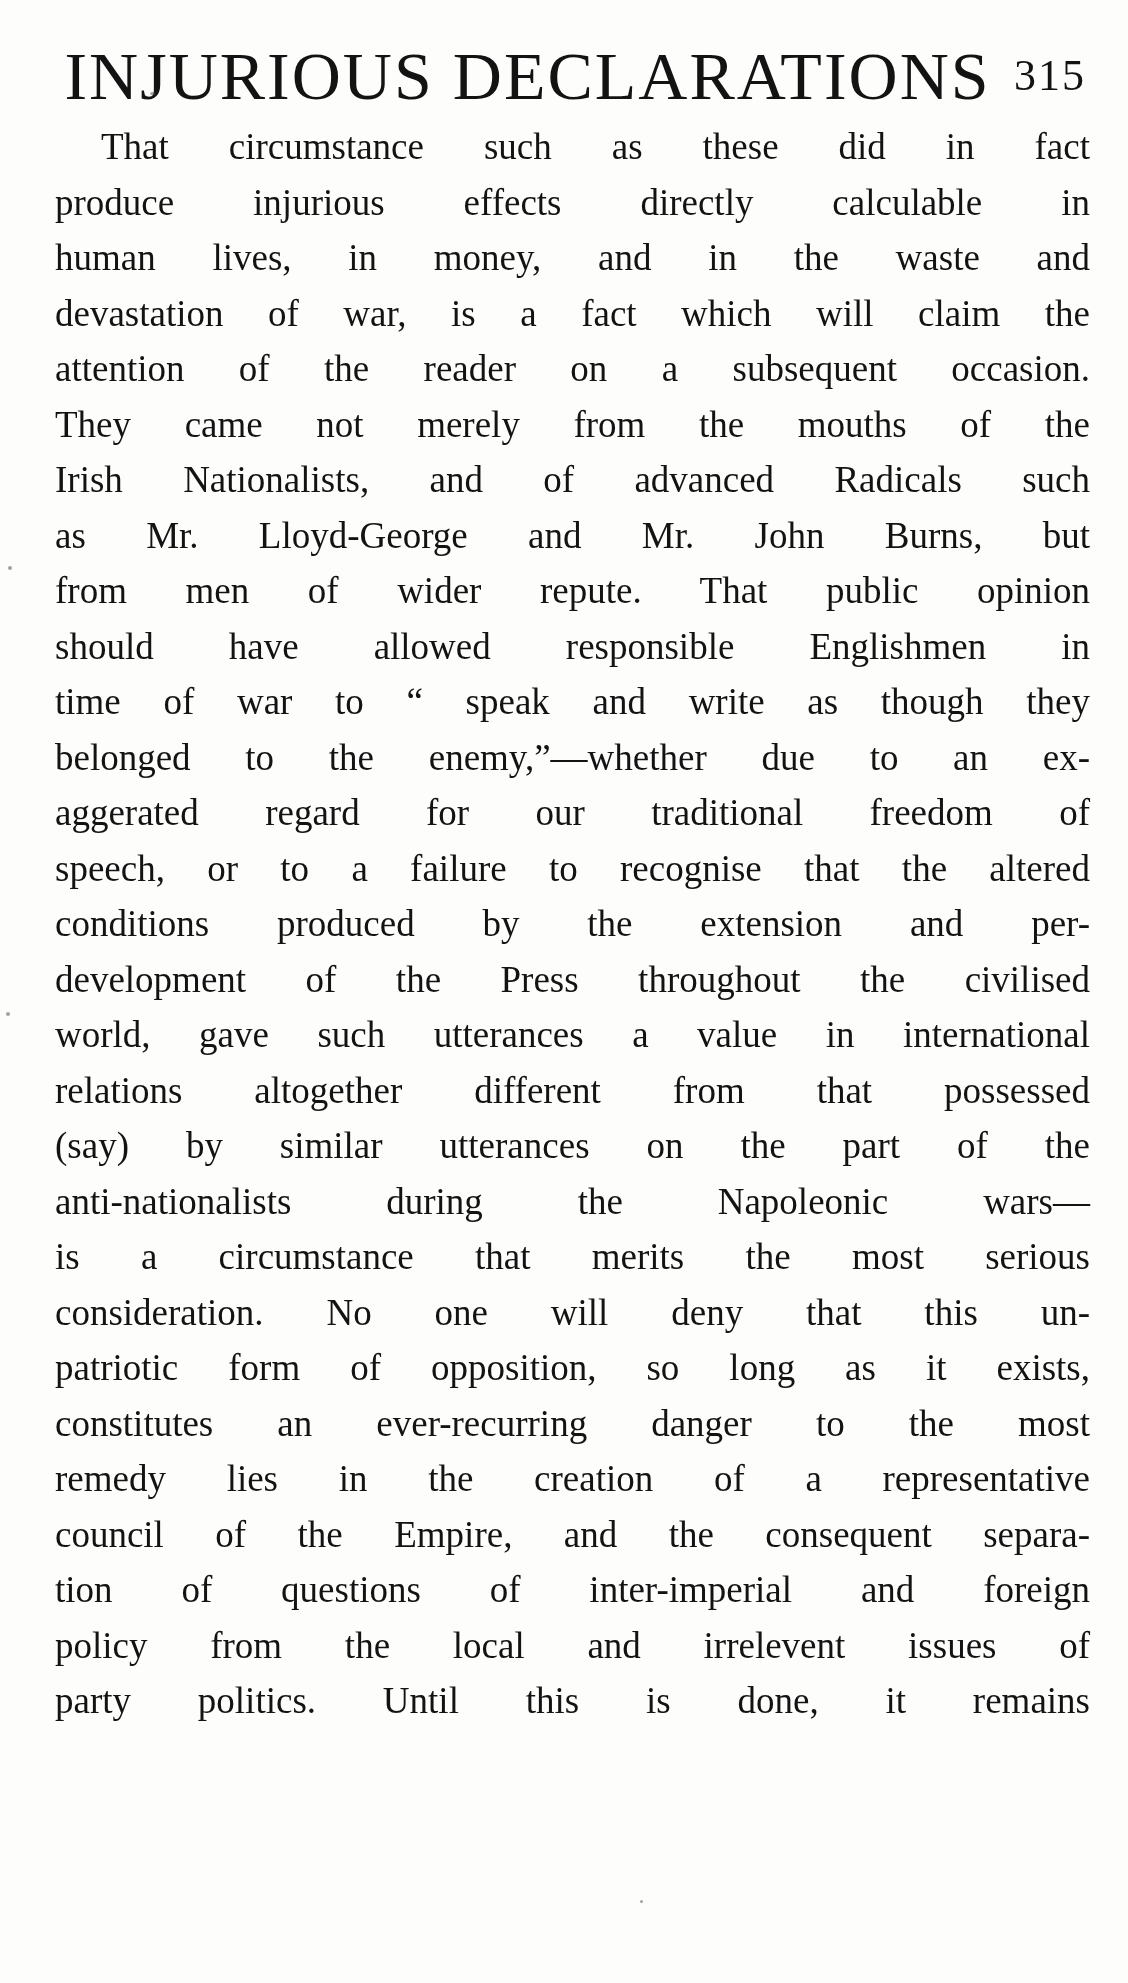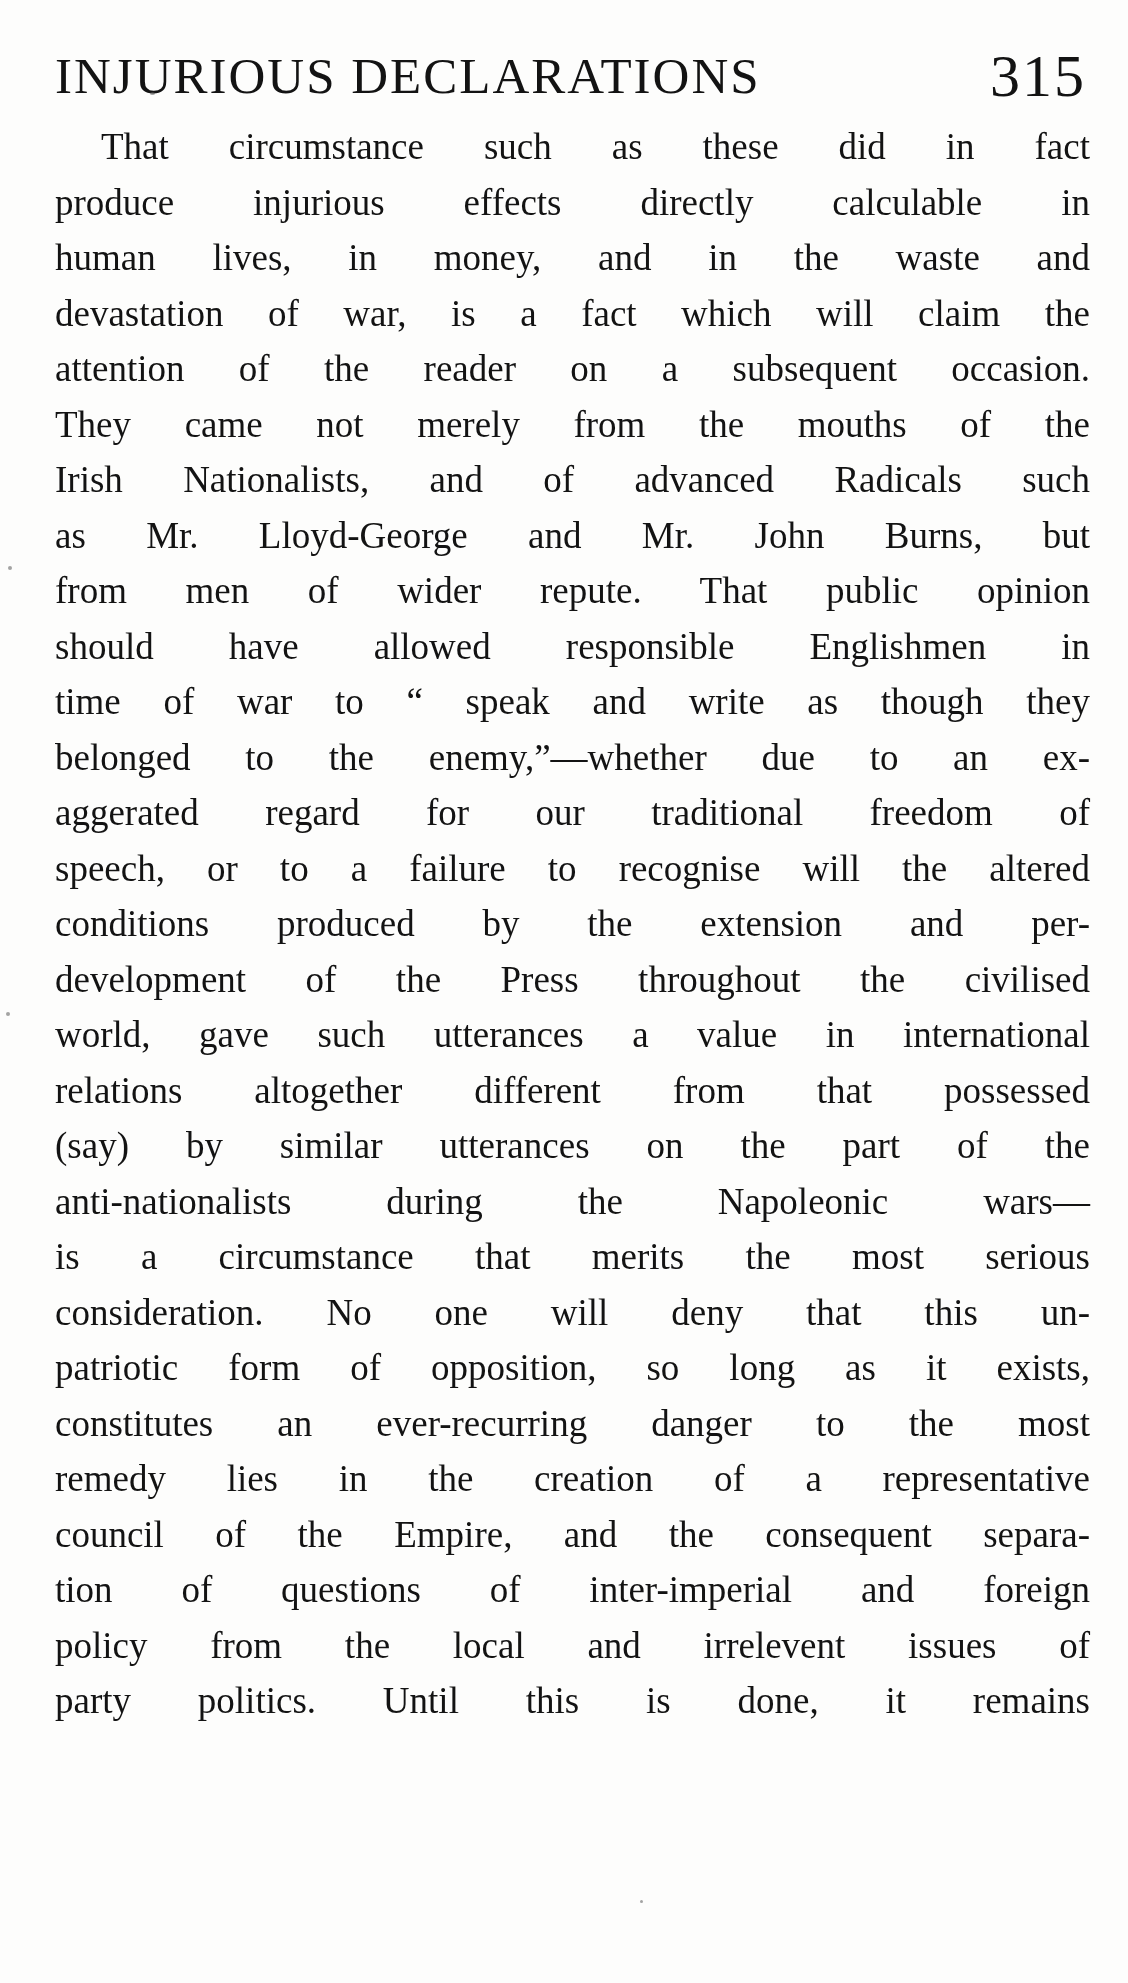--- a/index.html
+++ b/index.html
@@ -15,30 +15,31 @@
   .running-head {
     position: absolute;
     top: 48px;
     left: 55px;
     width: 1035px;
     height: 56px;
   }
   .running-title {
     position: absolute;
     left: 0; right: 90px;
-    font-size: 51px;
+    text-align: center;
+    font-size: 68px;
     line-height: 56px;
     letter-spacing: 2px;
     white-space: nowrap;
   }
   .page-number {
     position: absolute;
     right: 4px;
     top: 0;
-    font-size: 60px;
+    font-size: 44px;
     line-height: 56px;
     letter-spacing: 2px;
   }
   .text-block {
     position: absolute;
     top: 119px;
     left: 55px;
     width: 1035px;
   }
   .line {
@@ -80,21 +81,21 @@
       <div class="line">devastation of war, is a fact which will claim the</div>
       <div class="line">attention of the reader on a subsequent occasion.</div>
       <div class="line">They came not merely from the mouths of the</div>
       <div class="line">Irish Nationalists, and of advanced Radicals such</div>
       <div class="line">as Mr. Lloyd-George and Mr. John Burns, but</div>
       <div class="line">from men of wider repute. That public opinion</div>
       <div class="line">should have allowed responsible Englishmen in</div>
       <div class="line">time of war to “ speak and write as though they</div>
       <div class="line">belonged to the enemy,”—whether due to an ex-</div>
       <div class="line">aggerated regard for our traditional freedom of</div>
-      <div class="line">speech, or to a failure to recognise will the altered</div>
+      <div class="line">speech, or to a failure to recognise that the altered</div>
       <div class="line">conditions produced by the extension and per-</div>
       <div class="line">development of the Press throughout the civilised</div>
       <div class="line">world, gave such utterances a value in international</div>
       <div class="line">relations altogether different from that possessed</div>
       <div class="line">(say) by similar utterances on the part of the</div>
       <div class="line">anti-nationalists during the Napoleonic wars—</div>
       <div class="line">is a circumstance that merits the most serious</div>
       <div class="line">consideration. No one will deny that this un-</div>
       <div class="line">patriotic form of opposition, so long as it exists,</div>
       <div class="line">constitutes an ever-recurring danger to the most</div>

